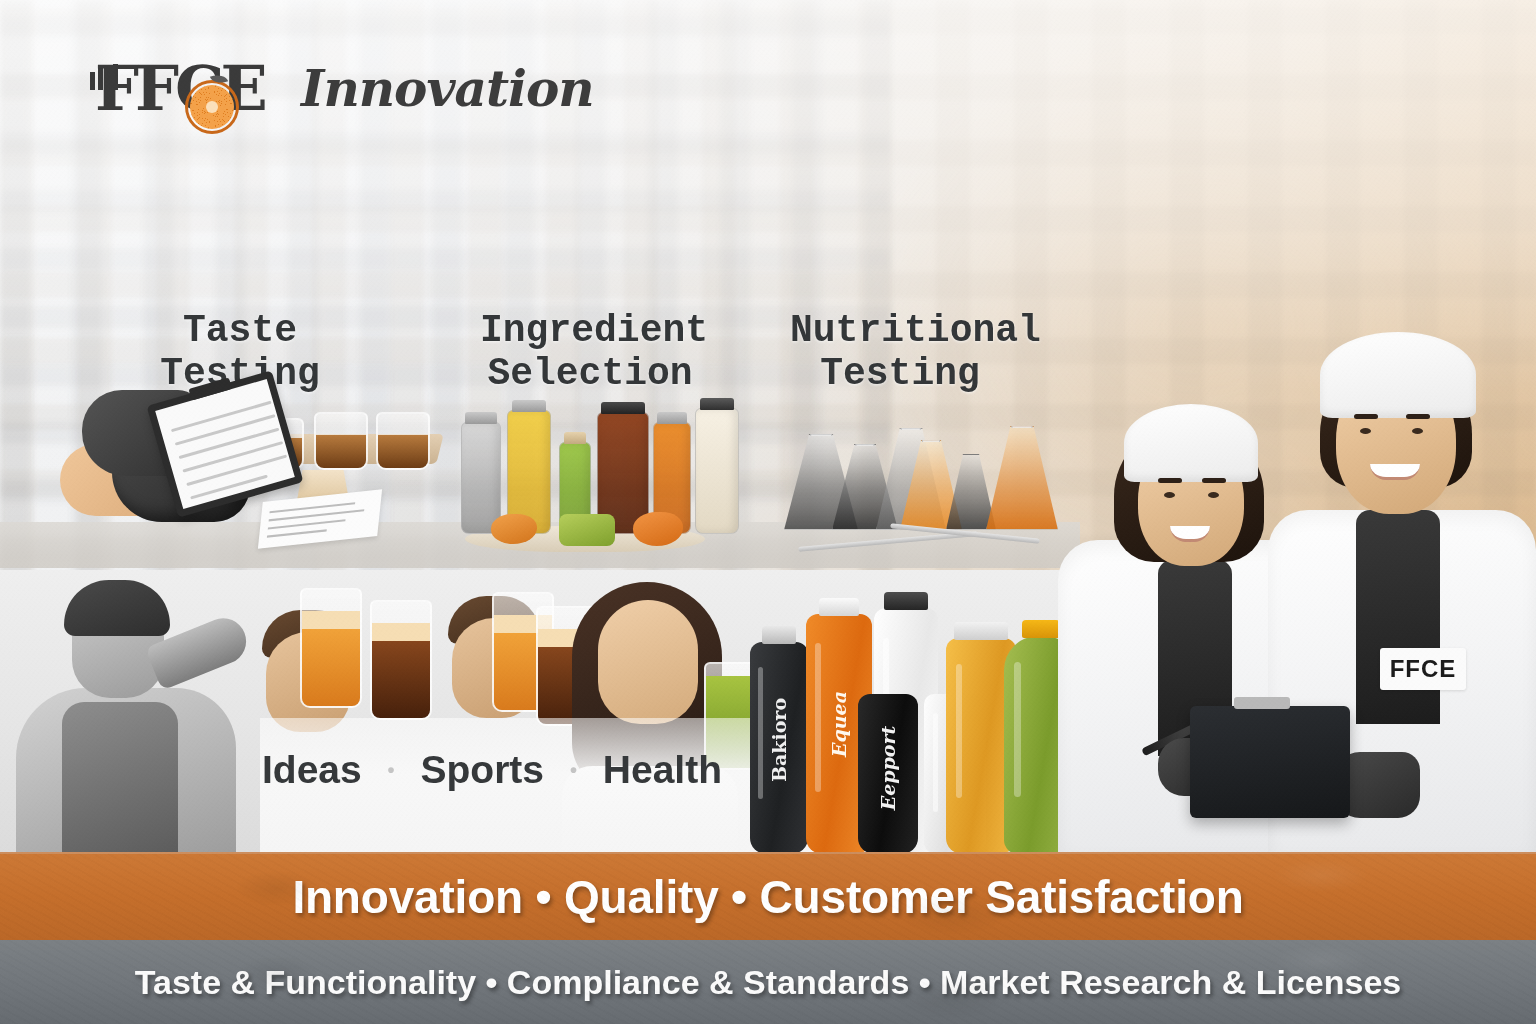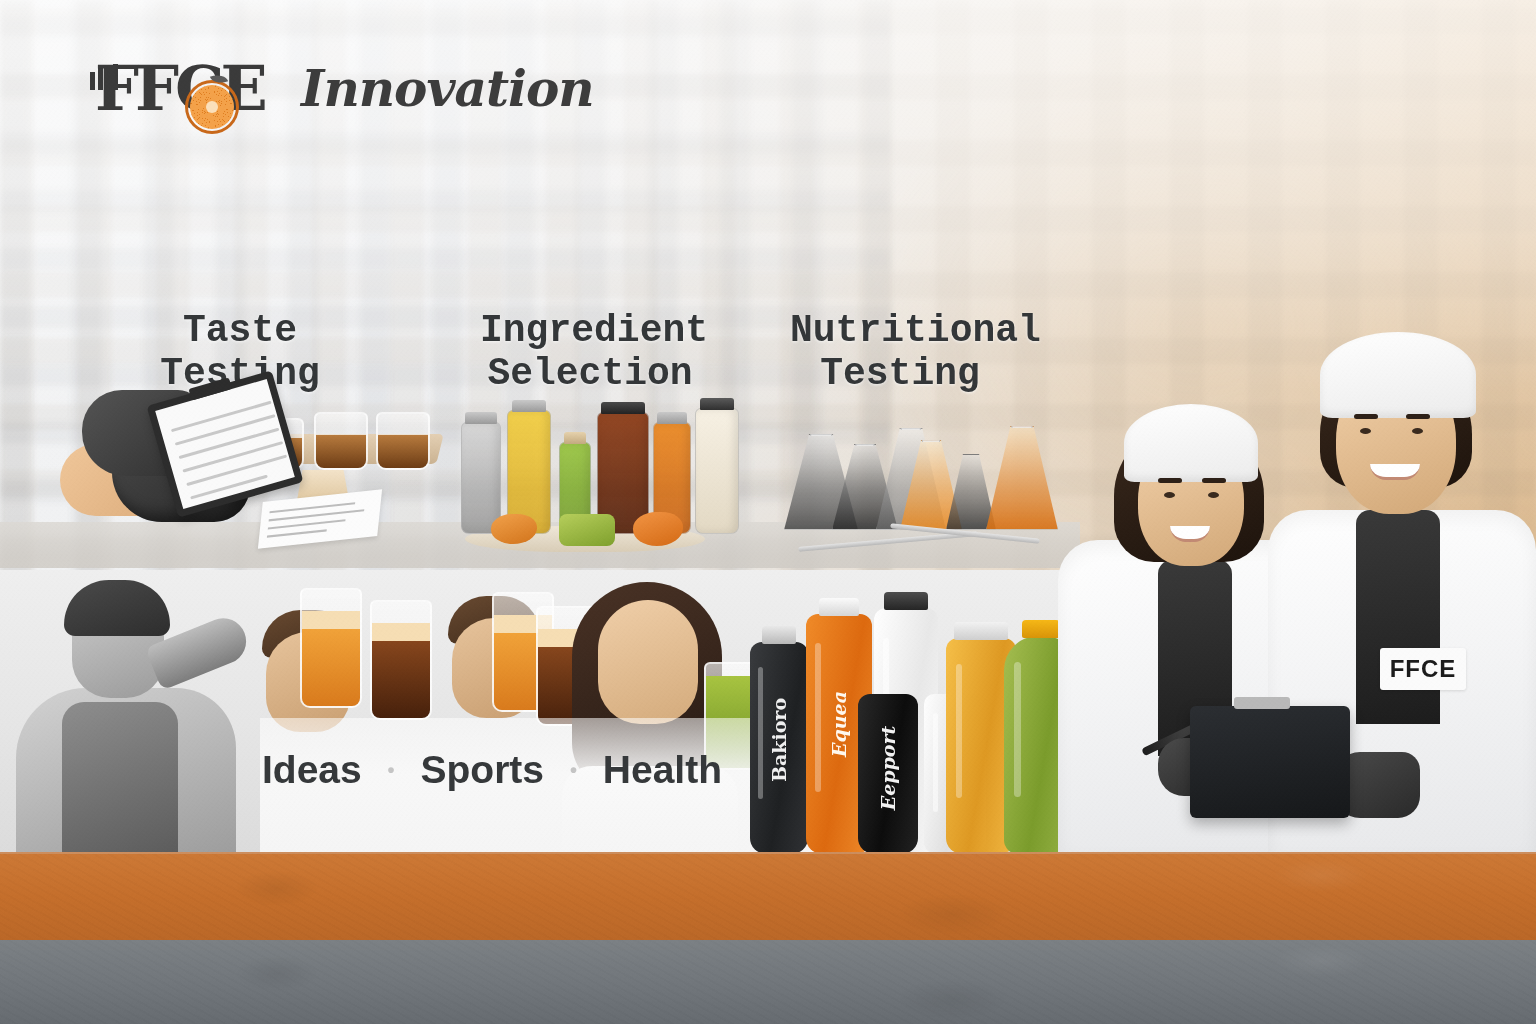--- a/index.html
+++ b/index.html
@@ -671,20 +671,22 @@
     <div class="p-badge" style="left:318px;bottom:162px;width:86px;height:42px;">FFCE</div>
     <div class="p-gloves" style="left:272px;bottom:34px;width:86px;height:66px;"></div>
 
     <div class="p-clipboard" style="left:128px;bottom:34px;">
       <div class="clip2"></div>
     </div>
   </div>
 
   <div class="band-orange">
     <div class="band-texture"></div>
+    <div class="tx">Innovation • Quality • Customer Satisfaction</div>
   </div>
 
   <div class="band-gray">
     <div class="band-texture"></div>
+    <div class="tx">Taste &amp; Functionality  •  Compliance &amp; Standards  •  Market Research &amp; Licenses</div>
   </div>
 
   <div class="noise"></div>
 </div>
 
 </body></html>

